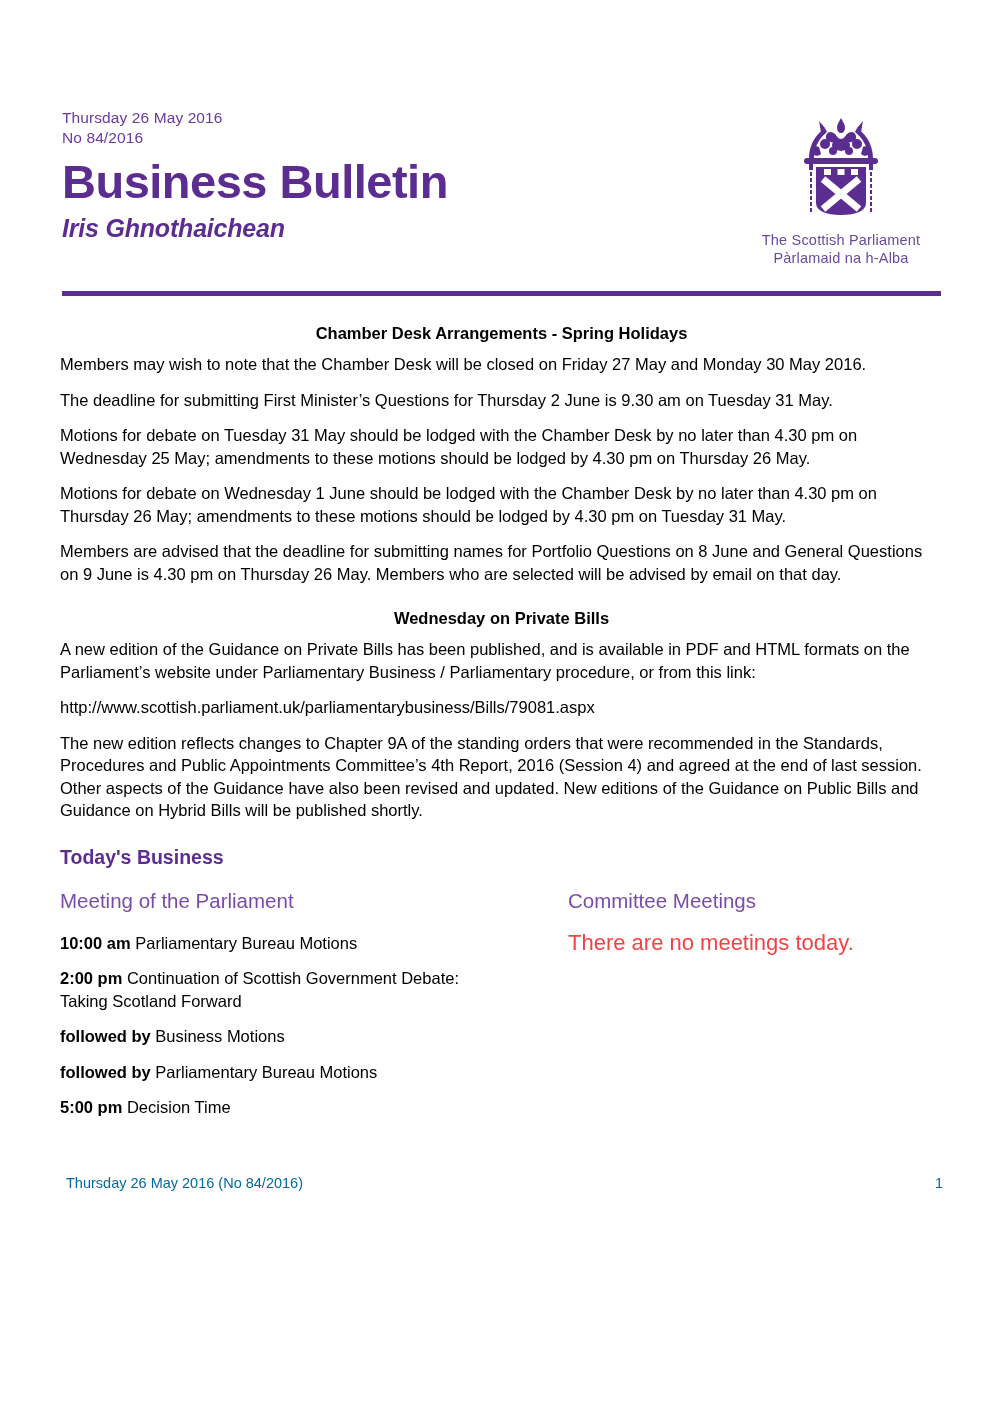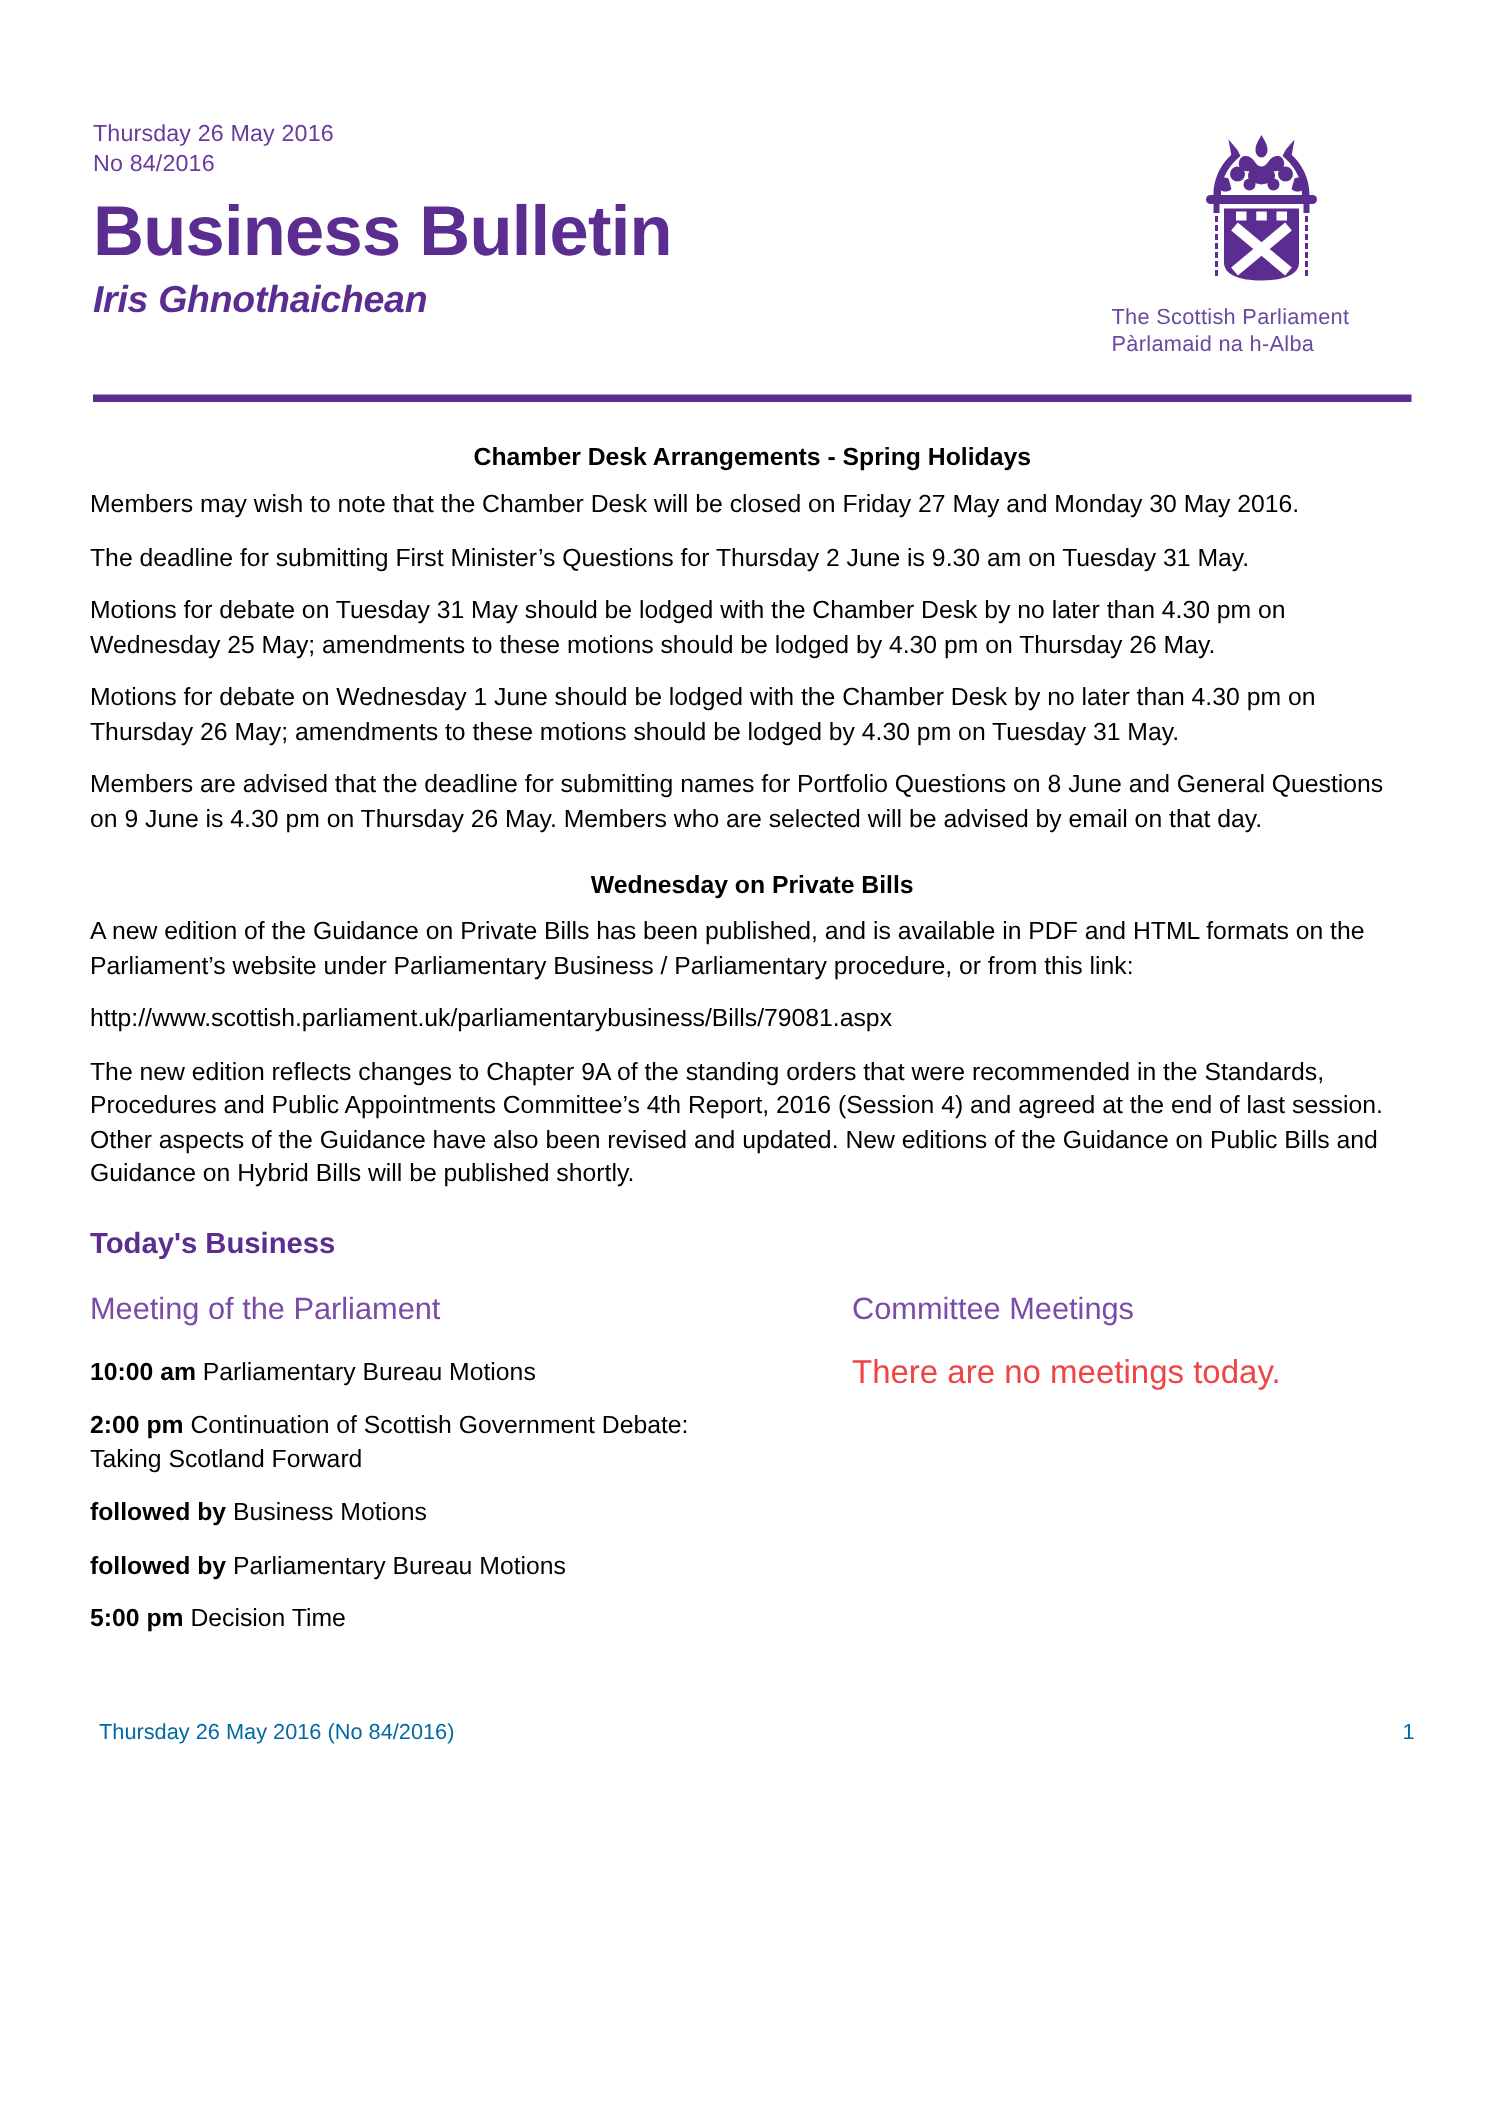--- a/index.html
+++ b/index.html
@@ -14,20 +14,21 @@
     color: #000000;
     position: relative;
     overflow: hidden;
   }
 
   .page {
     position: relative;
     width: 991px;
     height: 1199px;
     box-sizing: border-box;
+    margin-top: 28px;
   }
 
   
   .masthead {
     display: flex;
     justify-content: space-between;
     align-items: flex-start;
     padding: 78px 50px 0 62px;
   }
   .masthead-left {
@@ -57,20 +58,21 @@
     font-weight: bold;
     font-style: italic;
     line-height: 30px;
     margin-top: 4px;
     letter-spacing: -0.2px;
   }
 
   
   .logo-block {
     width: 200px;
+    text-align: center;
     padding-top: 8px;
   }
   .crest {
     display: block;
     margin: 0 auto;
   }
   .logo-caption {
     margin-top: 5px;
   }
   .logo-caption-line {

